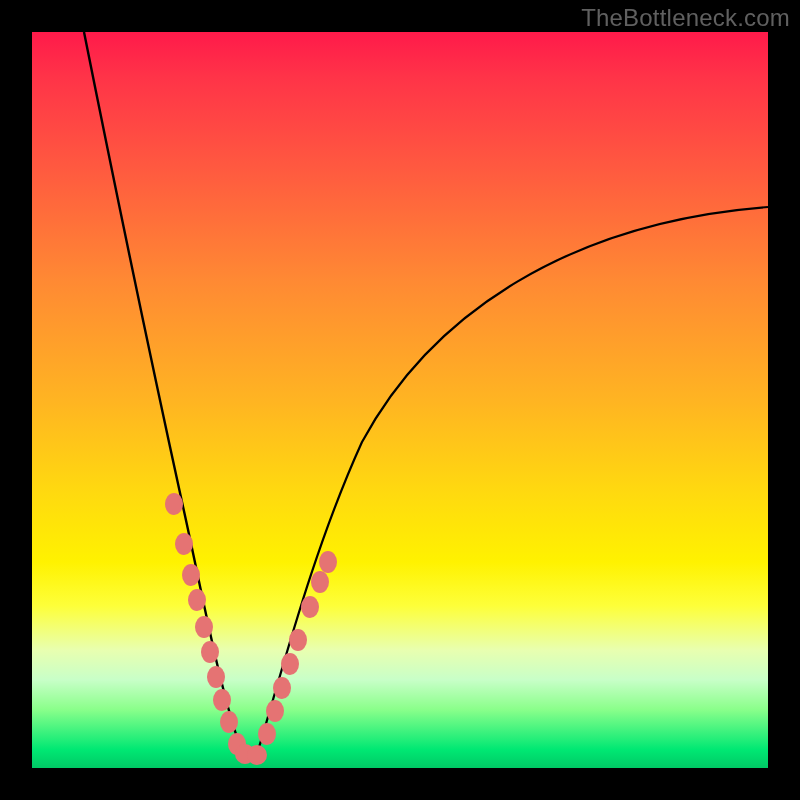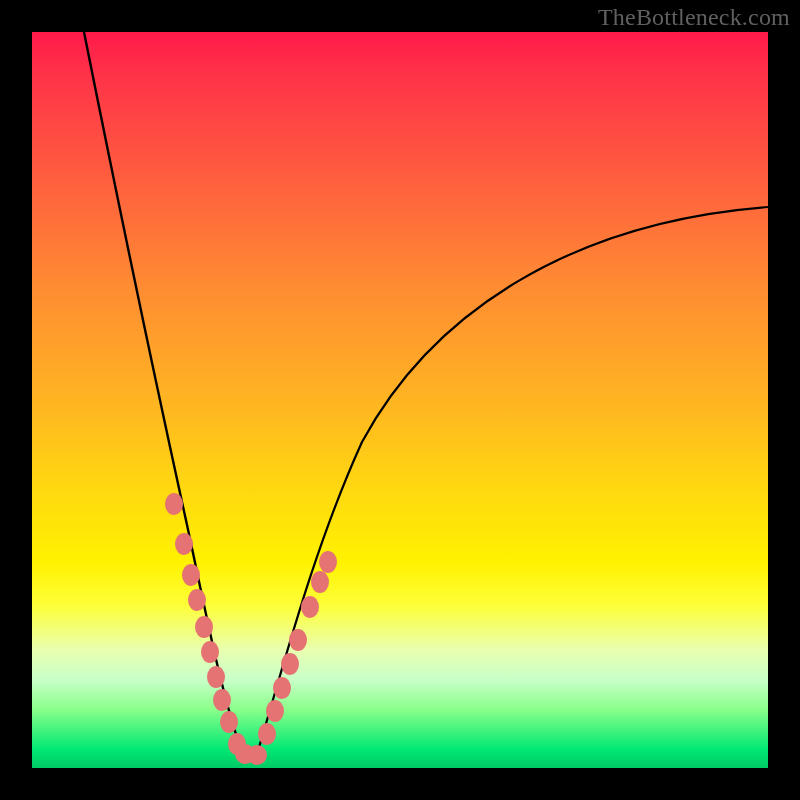--- a/index.html
+++ b/index.html
@@ -8,21 +8,20 @@
     width: 800px;
     height: 800px;
     overflow: hidden;
     background: #000;
     font-family: Arial, Helvetica, sans-serif;
   }
   .frame {
     position: absolute;
     inset: 0;
     background: #000;
-    font-family: Liberation Serif, serif;
   }
   .plot {
     position: absolute;
     left: 32px;
     top: 32px;
     width: 736px;
     height: 736px;
     background: linear-gradient(
       to bottom,
       #ff1a4a 0%,

